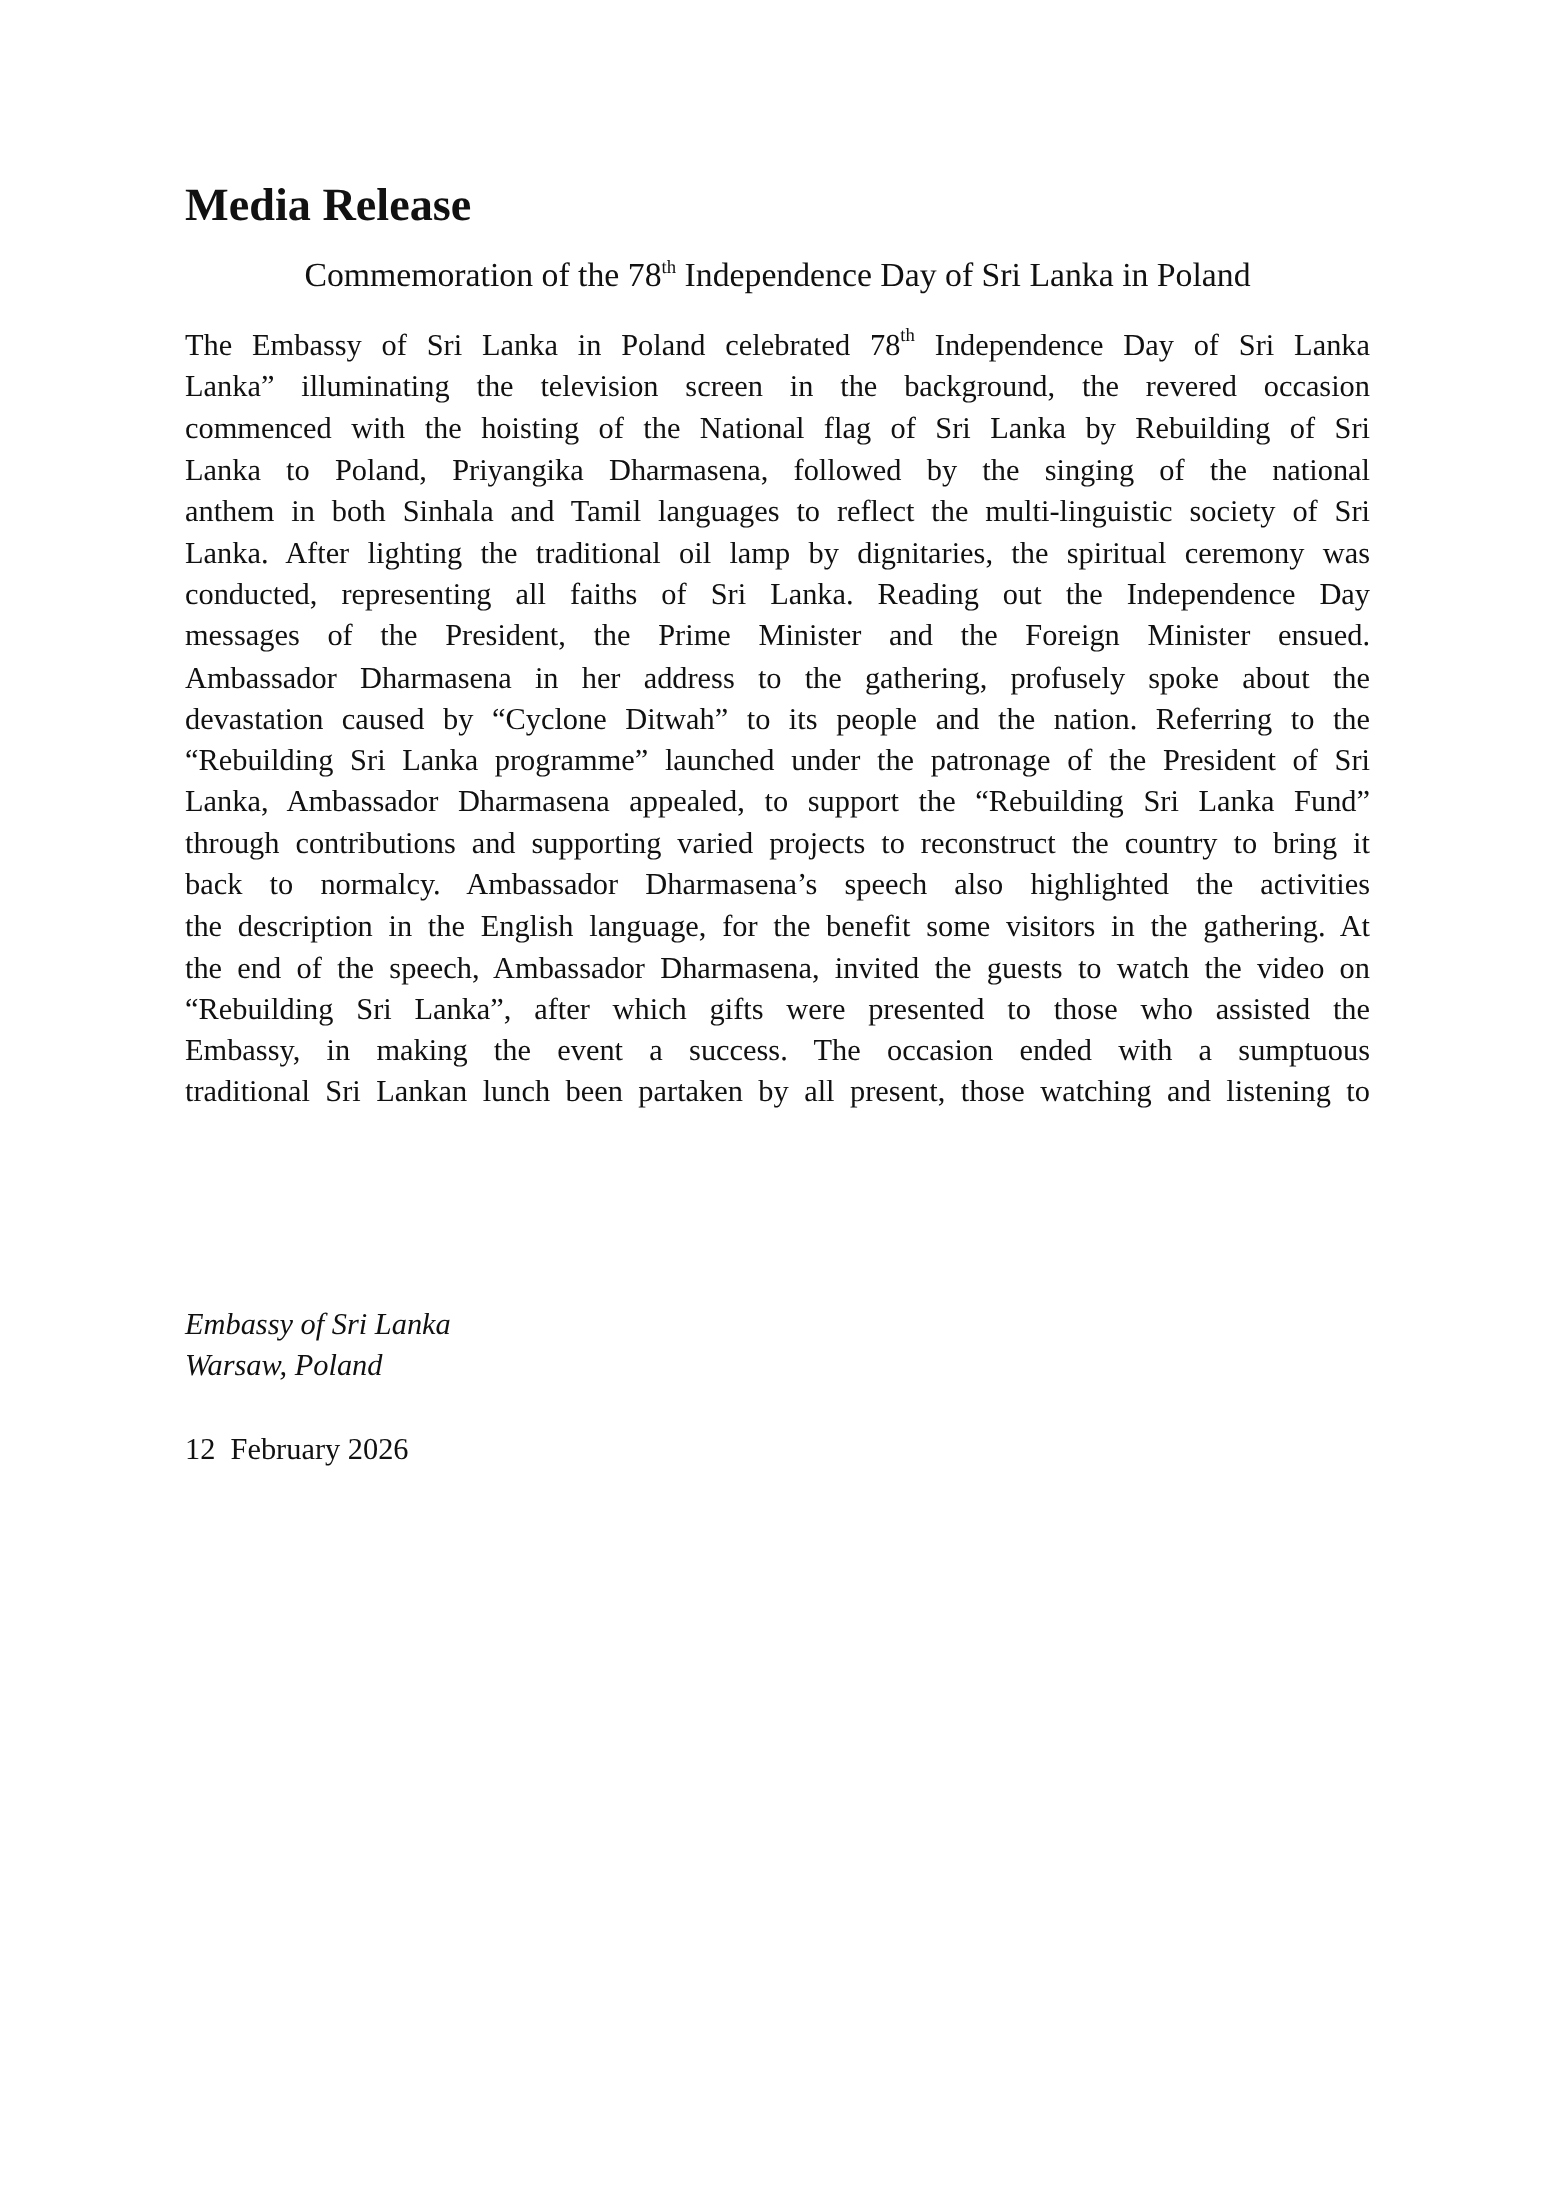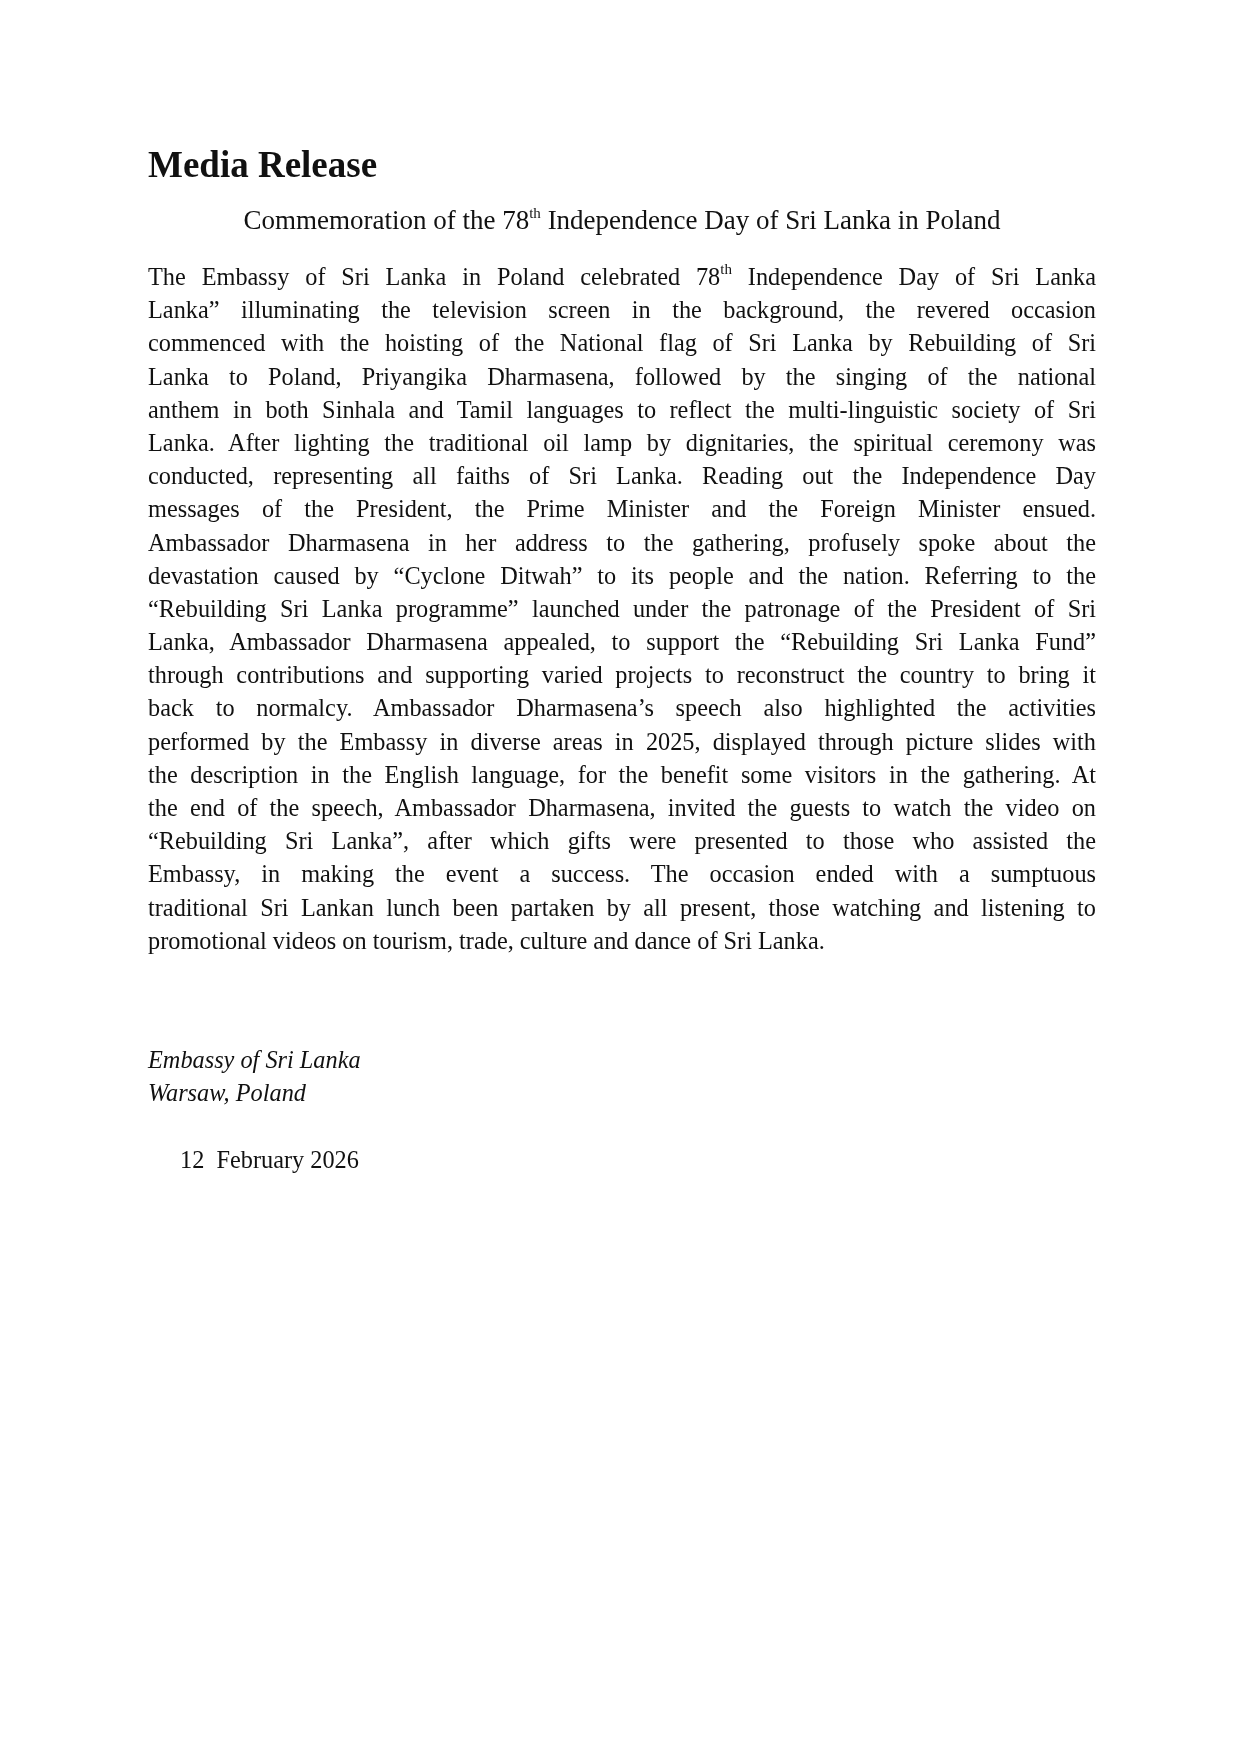--- a/index.html
+++ b/index.html
@@ -74,21 +74,20 @@
       font-style: italic;
     }
     .signature div { display: block; }
     .date {
       position: absolute;
       top: 1143px;
       left: 0;
       font-size: 24.3px;
       line-height: 33px;
       white-space: pre;
-      margin-left: 32px;
     }
   </style>
 </head>
 <body>
 
 <div class="page">
   <div class="title">Media Release</div>
 
   <div class="subtitle"><span>Commemoration of the 78</span><sup>th</sup><span> Independence Day of Sri Lanka in Poland</span></div>
 
@@ -100,27 +99,25 @@
     <span class="body-line">anthem in both Sinhala and Tamil languages to reflect the multi-linguistic society of Sri</span>
     <span class="body-line">Lanka.  After lighting the traditional oil lamp by dignitaries, the spiritual ceremony was</span>
     <span class="body-line">conducted, representing all faiths of Sri Lanka. Reading out the Independence Day</span>
     <span class="body-line">messages of the President, the Prime Minister and the Foreign Minister ensued.</span>
     <span class="body-line">Ambassador Dharmasena in her address to the gathering, profusely spoke about the</span>
     <span class="body-line">devastation caused by “Cyclone Ditwah” to its people and the nation. Referring to the</span>
     <span class="body-line">“Rebuilding Sri Lanka programme” launched under the patronage of the President of Sri</span>
     <span class="body-line">Lanka, Ambassador Dharmasena appealed, to support the “Rebuilding Sri Lanka Fund”</span>
     <span class="body-line">through contributions and supporting varied projects to reconstruct the country to bring it</span>
     <span class="body-line">back to normalcy. Ambassador Dharmasena’s speech also highlighted the activities</span>
-    <span class="body-line">performed by the Embassy in diverse areas in 2025, displayed through picture slides with</span>
     <span class="body-line">the description in the English language, for the benefit some visitors in the gathering. At</span>
     <span class="body-line">the end of the speech, Ambassador Dharmasena, invited the guests to watch the video on</span>
     <span class="body-line">“Rebuilding Sri Lanka”, after which gifts were presented to those who assisted the</span>
     <span class="body-line">Embassy, in making the event a success. The occasion ended with a sumptuous</span>
     <span class="body-line">traditional Sri Lankan lunch been partaken by all present, those watching and listening to</span>
-    <span class="body-line last">promotional videos on tourism, trade, culture and dance of Sri Lanka.</span>
   </div>
 
   <div class="signature">
     <div>Embassy of Sri Lanka</div>
     <div>Warsaw, Poland</div>
   </div>
 
   <div class="date">12  February 2026</div>
 </div>
 

